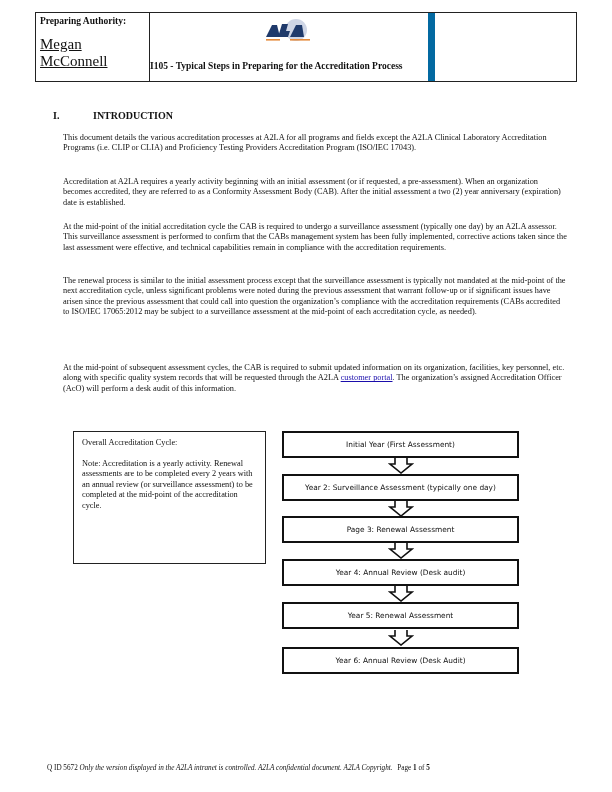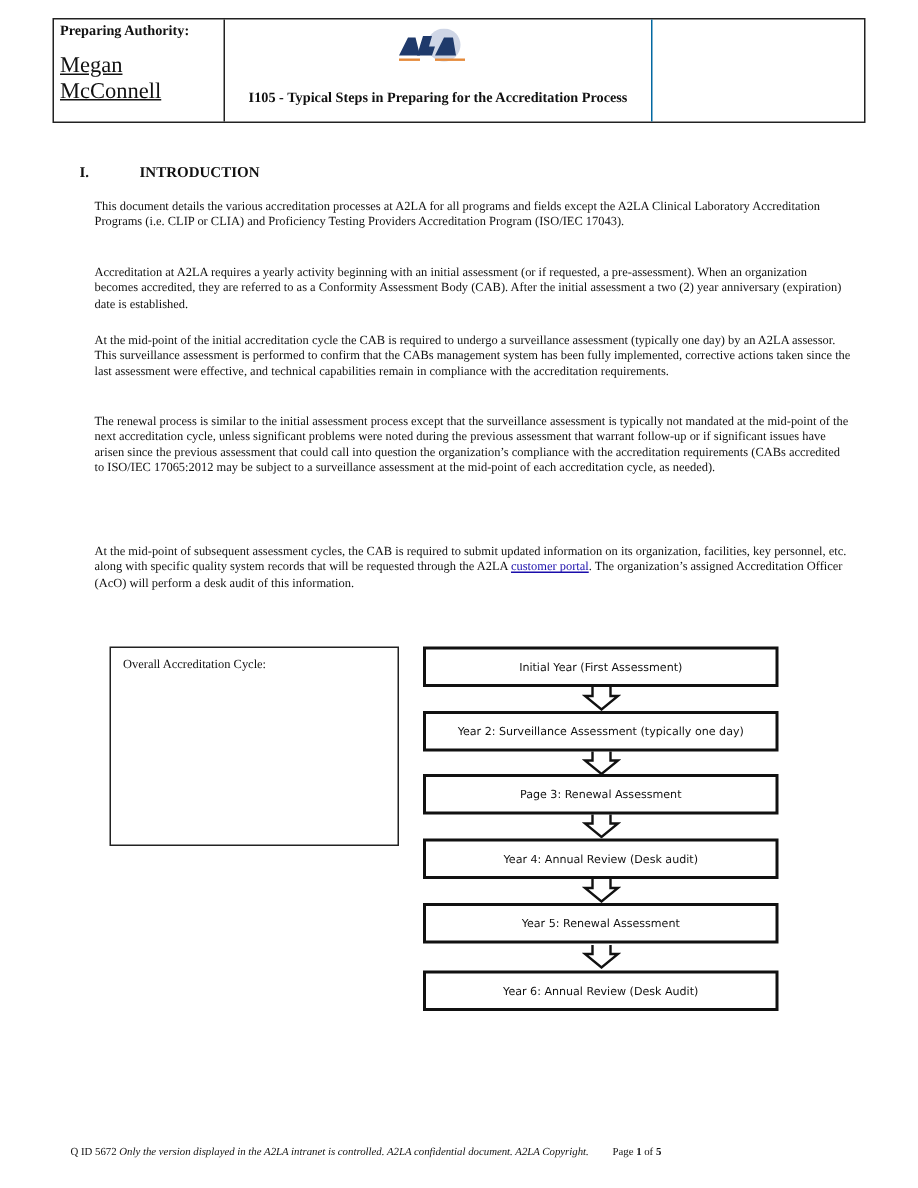--- a/index.html
+++ b/index.html
@@ -4,21 +4,21 @@
 <style>
   html, body { margin: 0; padding: 0; background: #ffffff; }
   body { width: 612px; height: 792px; position: relative; overflow: hidden;
          font-family: "Liberation Serif", "DejaVu Serif", serif; color: #111; }
 
   
   .hdr { position: absolute; left: 35px; top: 12px; width: 542px; height: 70px;
          border: 1.2px solid #222; box-sizing: border-box; display: flex; }
   .hdr .cell { box-sizing: border-box; height: 100%; position: relative; }
   .hdr .c1 { width: 114px; border-right: 1px solid #222; padding: 3px 4px; }
-  .hdr .c2 { width: 285px; border-right: 1px solid #0369a1; text-align: center; }
+  .hdr .c2 { width: 285px; border-right: 7px solid #0369a1; }
   .hdr .c3 { flex: 1; padding: 3px 4px; }
   .hdr .lbl { font-weight: bold; font-size: 9.5px; }
   .hdr .val { font-size: 15px; margin-top: 10px; text-decoration: underline; }
   .hdr .doc-title { position: absolute; left: 0; right: 0; bottom: 10px;
                     font-weight: bold; font-size: 9.5px; }
   .logo { position: absolute; left: 110px; top: 6px; width: 56px; height: 26px; }
 
   
   .sec-heading { position: absolute; left: 53px; top: 110px; font-size: 10px; font-weight: bold; }
   .sec-heading .num { display: inline-block; width: 40px; }
@@ -34,21 +34,21 @@
 
   
   .flow-box { position: absolute; left: 282px; width: 237px; height: 27px;
               border: 2px solid #111; box-sizing: border-box;
               display: flex; align-items: center; justify-content: center;
               font-family: "DejaVu Sans", "Liberation Sans", sans-serif; font-size: 7.4px; color: #111; }
   .flow-arrow { position: absolute; left: 388px; width: 26px; height: 17px; }
 
   .footer { position: absolute; left: 47px; top: 764px; font-size: 7.2px; }
   .footer i { font-style: italic; }
-  .footer .page { margin-left: 14px; }
+  .footer .page { margin-left: 3px; }
 </style>
 </head>
 <body>
 
 <div class="hdr">
   <div class="cell c1">
     <div class="lbl">Preparing Authority:</div>
     <div class="val">Megan McConnell</div>
   </div>
   <div class="cell c2">
@@ -69,20 +69,21 @@
 </div>
 
 <p class="para" style="top:133px;">This document details the various accreditation processes at A2LA for all programs and fields except the A2LA Clinical Laboratory Accreditation Programs (i.e. CLIP or CLIA) and Proficiency Testing Providers Accreditation Program (ISO/IEC 17043).</p>
 <p class="para" style="top:177px;">Accreditation at A2LA requires a yearly activity beginning with an initial assessment (or if requested, a pre-assessment). When an organization becomes accredited, they are referred to as a Conformity Assessment Body (CAB). After the initial assessment a two (2) year anniversary (expiration) date is established.</p>
 <p class="para" style="top:222px;">At the mid-point of the initial accreditation cycle the CAB is required to undergo a surveillance assessment (typically one day) by an A2LA assessor. This surveillance assessment is performed to confirm that the CABs management system has been fully implemented, corrective actions taken since the last assessment were effective, and technical capabilities remain in compliance with the accreditation requirements.</p>
 <p class="para" style="top:276px;">The renewal process is similar to the initial assessment process except that the surveillance assessment is typically not mandated at the mid-point of the next accreditation cycle, unless significant problems were noted during the previous assessment that warrant follow-up or if significant issues have arisen since the previous assessment that could call into question the organization’s compliance with the accreditation requirements (CABs accredited to ISO/IEC 17065:2012 may be subject to a surveillance assessment at the mid-point of each accreditation cycle, as needed).</p>
 <p class="para" style="top:363px;"><span>At the mid-point of subsequent assessment cycles, the CAB is required to submit updated information on its organization, facilities, key personnel, etc. along with specific quality system records that will be requested through the A2LA </span><a href="#">customer portal</a><span>. The organization’s assigned Accreditation Officer (AcO) will perform a desk audit of this information.</span></p>
 
 <div class="note">
   <p>Overall Accreditation Cycle:</p>
+  <p>Note: Accreditation is a yearly activity. Renewal assessments are to be completed every 2 years with an annual review (or surveillance assessment) to be completed at the mid-point of the accreditation cycle.</p>
 </div>
 
 <div class="flow-box" style="top:431px;">Initial Year (First Assessment)</div>
 <svg class="flow-arrow" style="top:457px;" viewBox="0 0 26 17">
     <path d="M7 1 L7 7 L2 7 L13 16 L24 7 L19 7 L19 1" fill="none" stroke="#111" stroke-width="1.6"></path>
   </svg>
 <div class="flow-box" style="top:474px;">Year 2: Surveillance Assessment (typically one day)</div>
 <svg class="flow-arrow" style="top:500px;" viewBox="0 0 26 17">
     <path d="M7 1 L7 7 L2 7 L13 16 L24 7 L19 7 L19 1" fill="none" stroke="#111" stroke-width="1.6"></path>
   </svg>

